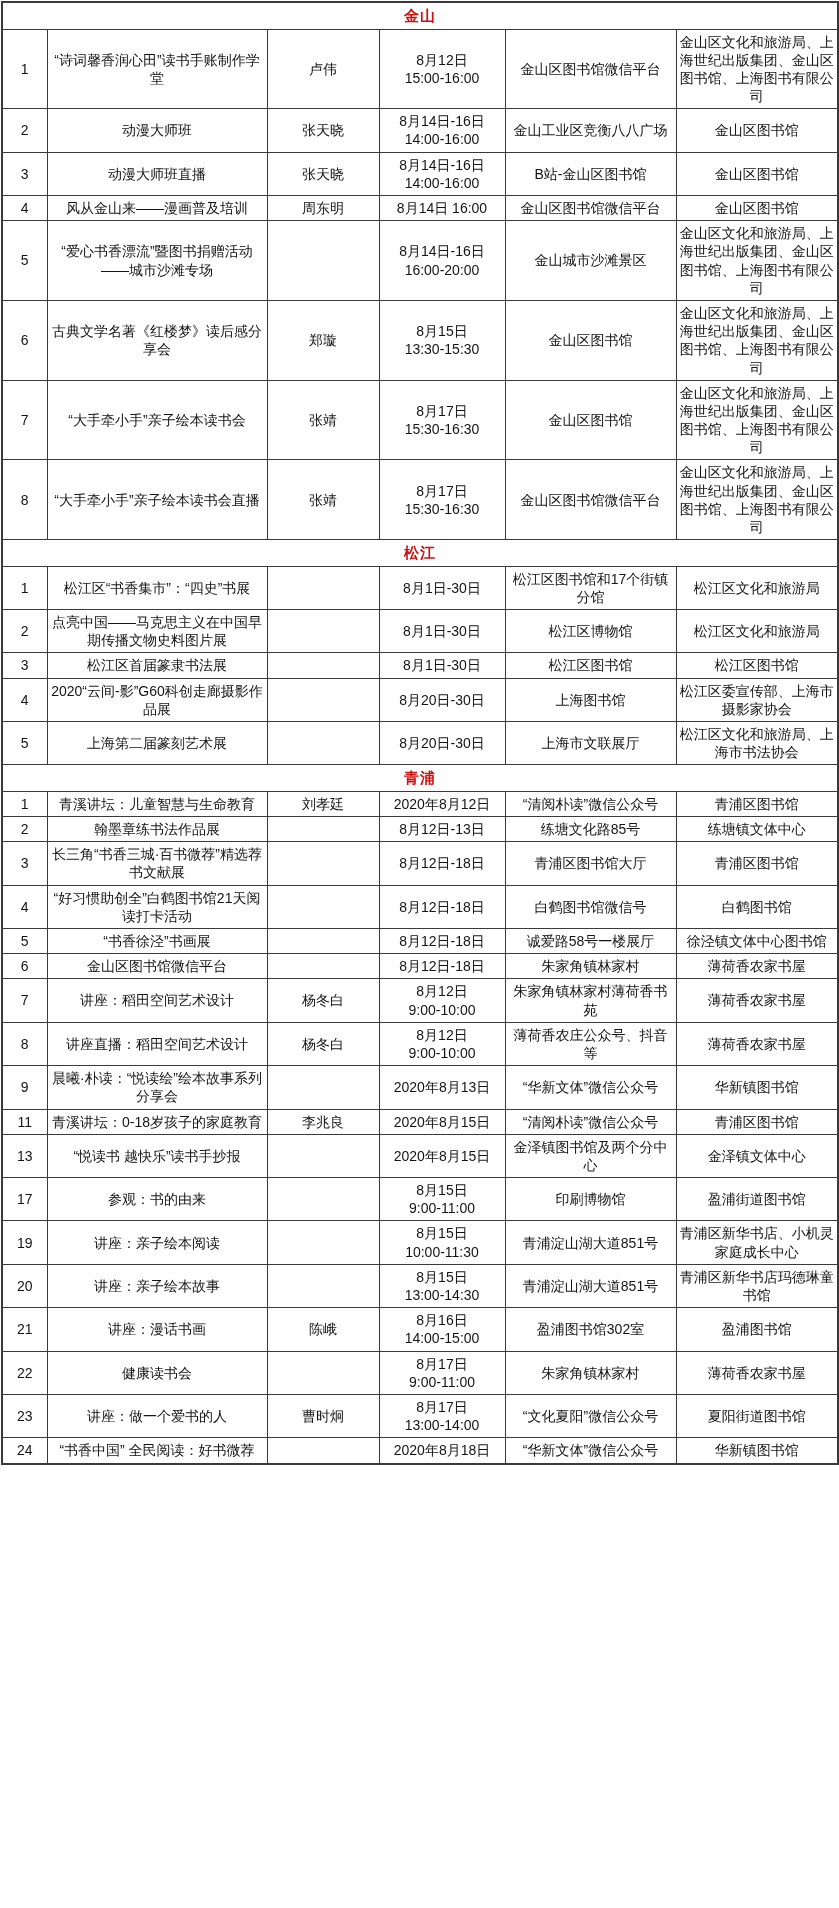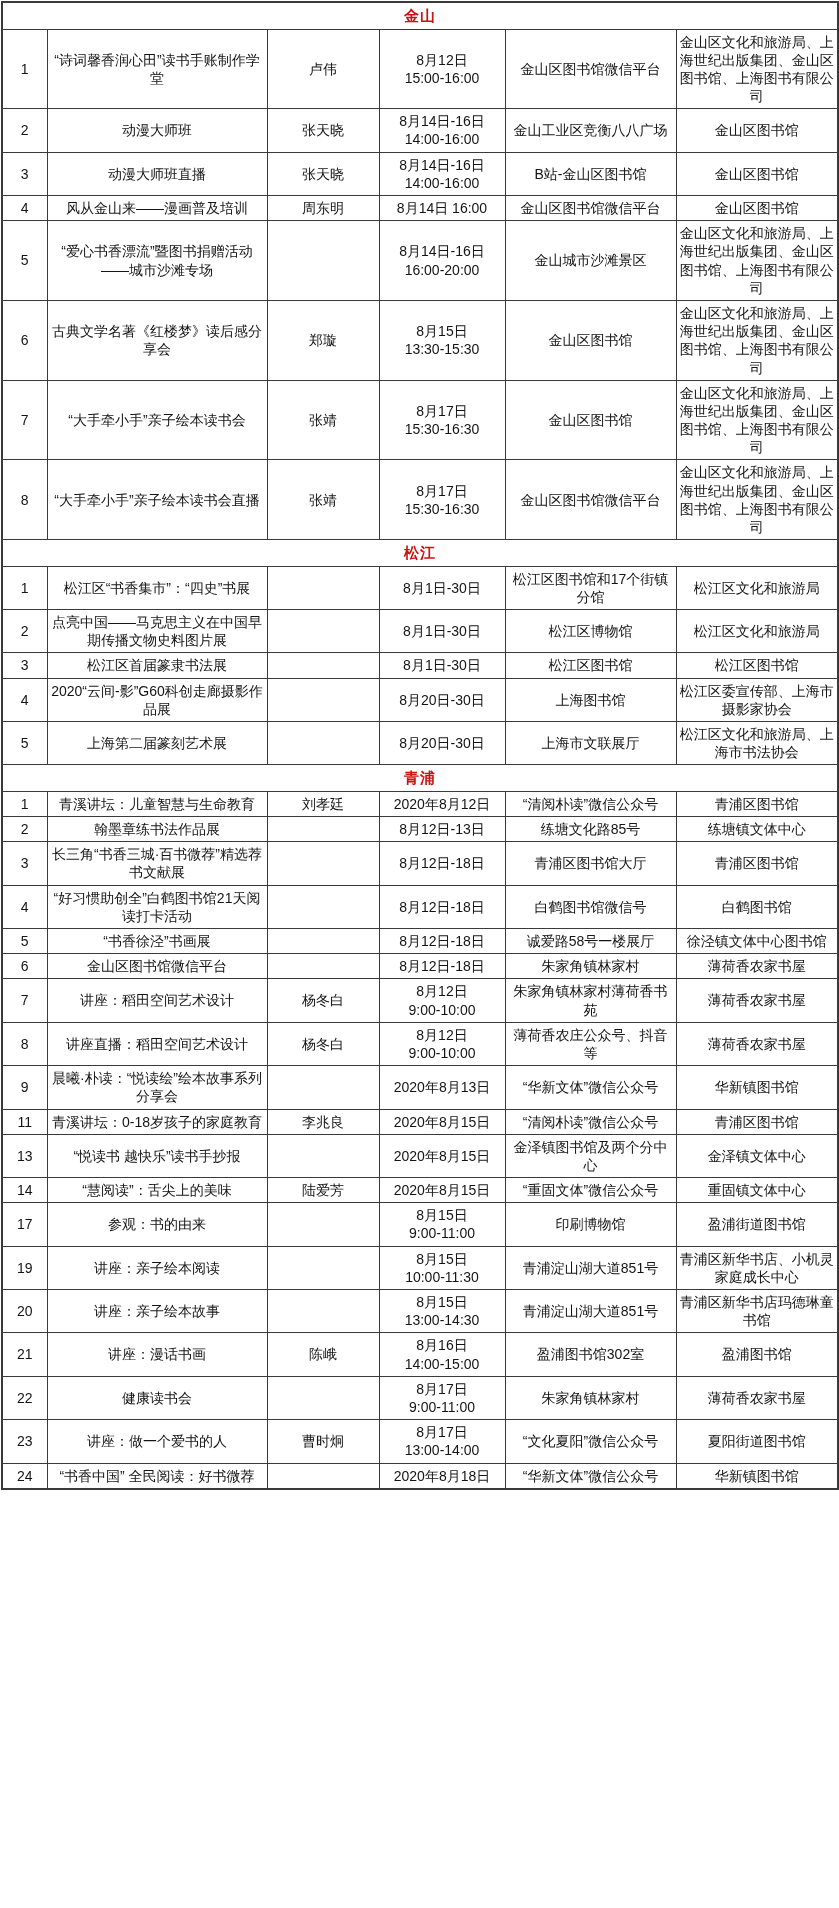--- a/index.html
+++ b/index.html
@@ -264,28 +264,20 @@
         </tr>
         <tr>
           <td class="cell-index">13</td>
           <td class="cell-event">“悦读书 越快乐”读书手抄报</td>
           <td class="cell-speaker"></td>
           <td class="cell-datetime">2020年8月15日</td>
           <td class="cell-location">金泽镇图书馆及两个分中心</td>
           <td class="cell-organizer">金泽镇文体中心</td>
         </tr>
         <tr>
-          <td class="cell-index">14</td>
-          <td class="cell-event">“慧阅读”：舌尖上的美味</td>
-          <td class="cell-speaker">陆爱芳</td>
-          <td class="cell-datetime">2020年8月15日</td>
-          <td class="cell-location">“重固文体”微信公众号</td>
-          <td class="cell-organizer">重固镇文体中心</td>
-        </tr>
-        <tr>
           <td class="cell-index">17</td>
           <td class="cell-event">参观：书的由来</td>
           <td class="cell-speaker"></td>
           <td class="cell-datetime">8月15日
 9:00-11:00</td>
           <td class="cell-location">印刷博物馆</td>
           <td class="cell-organizer">盈浦街道图书馆</td>
         </tr>
         <tr>
           <td class="cell-index">19</td>

